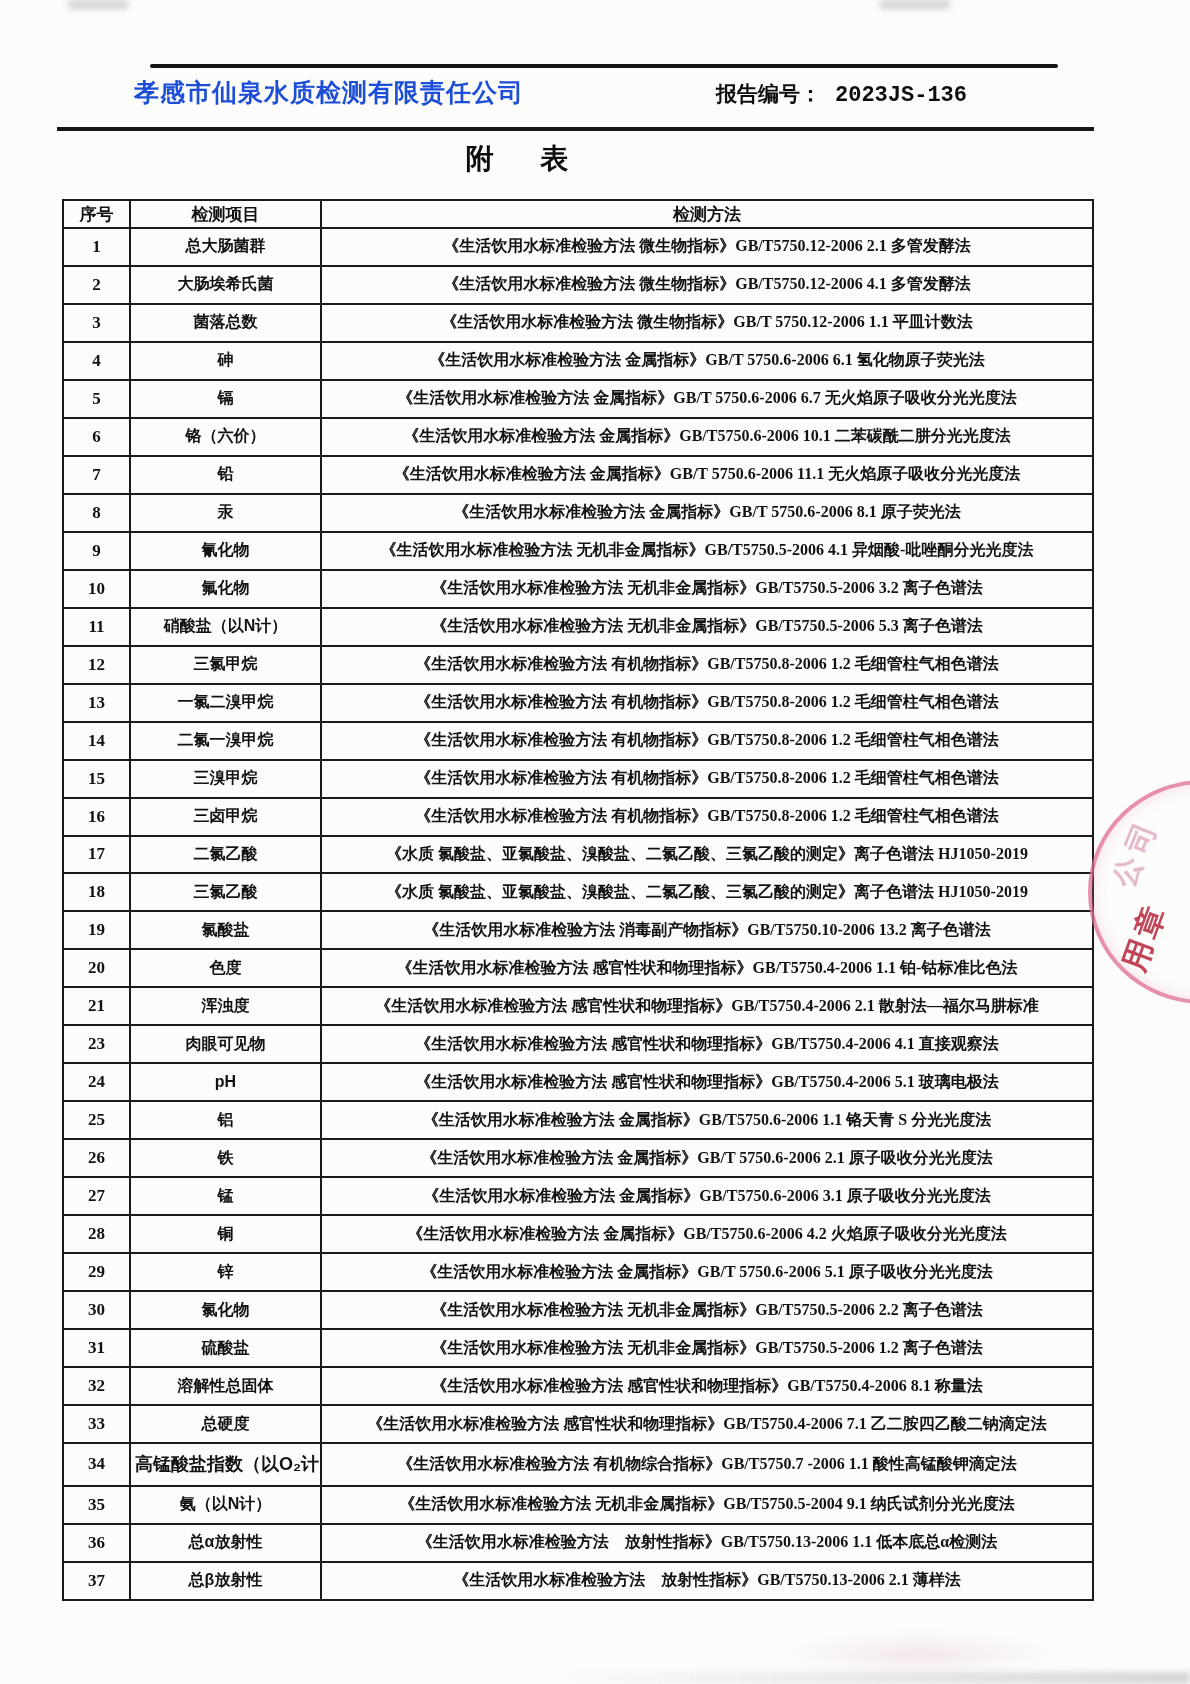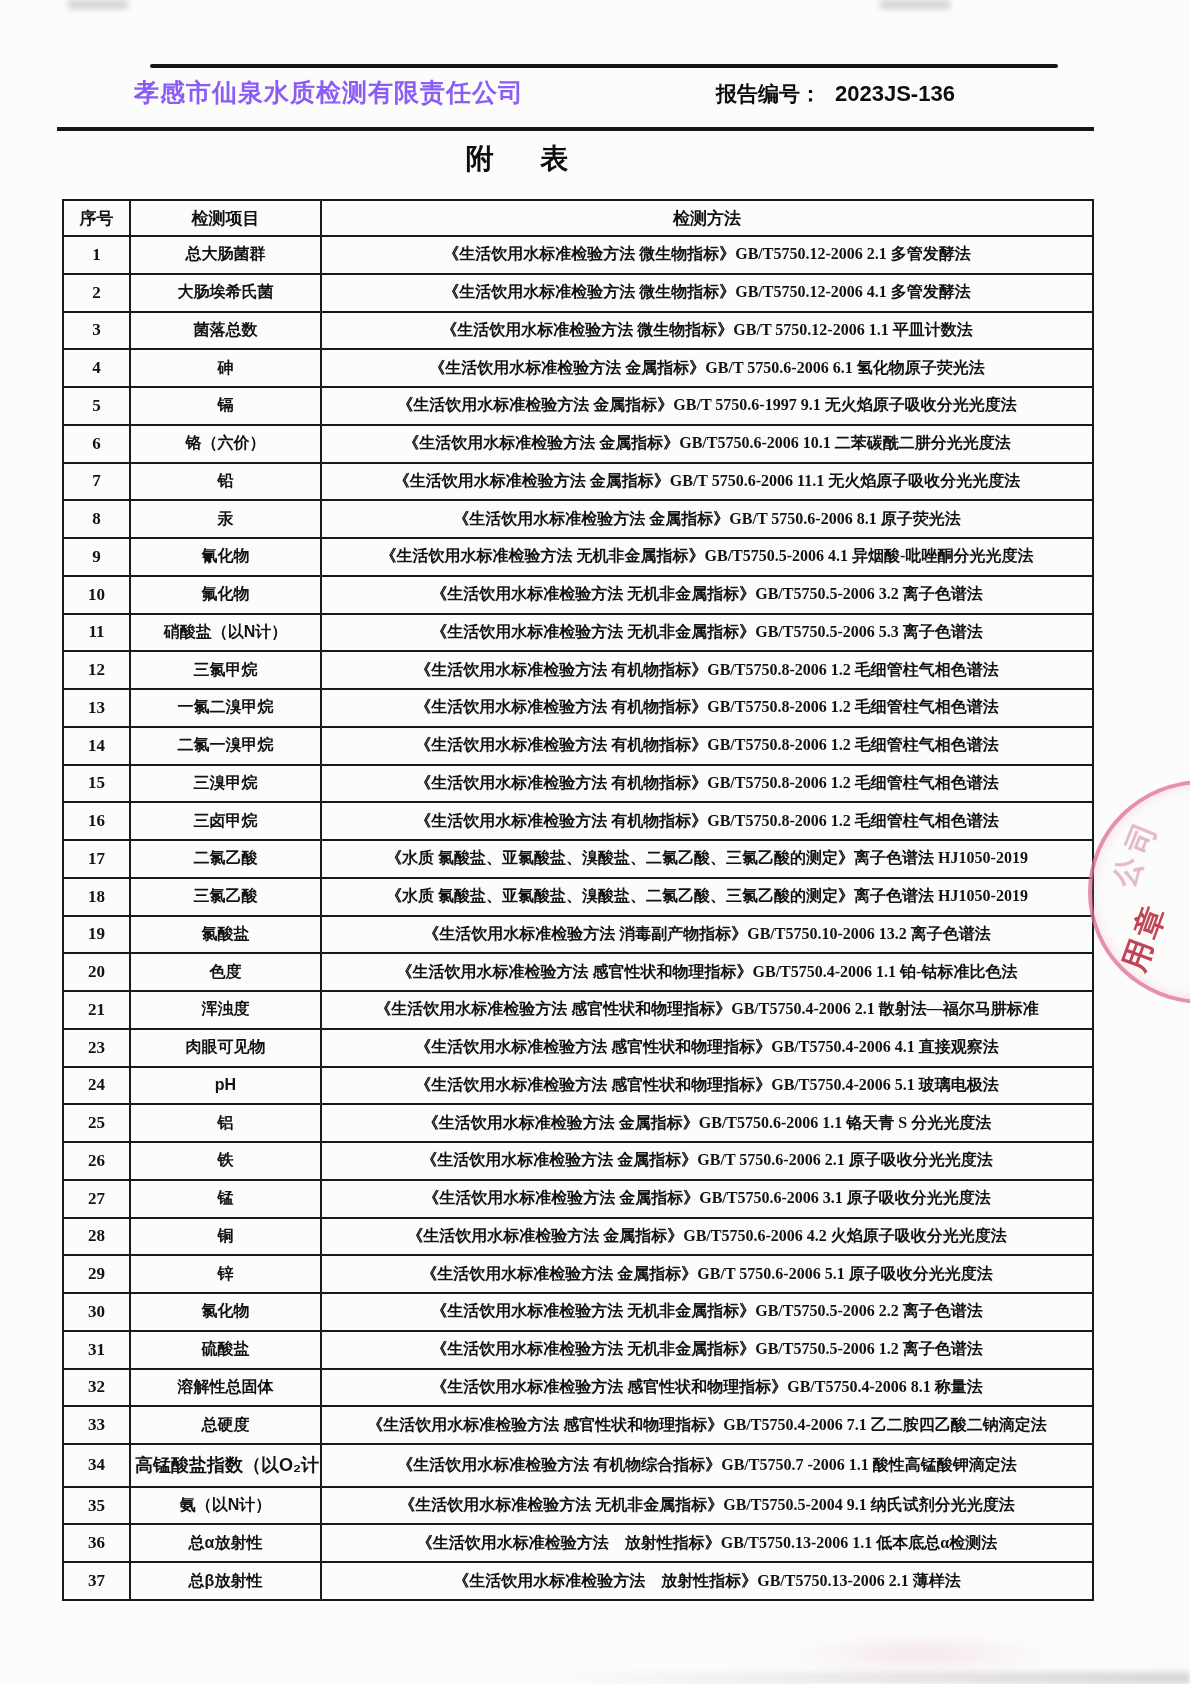--- a/index.html
+++ b/index.html
@@ -13,28 +13,28 @@
   }
   .sans{font-family:"Liberation Sans","DejaVu Sans",sans-serif;}
   .serif{font-family:"Liberation Serif","DejaVu Serif",serif;}
 
   .top-rule{
     position:absolute;left:150px;top:64px;width:908px;height:4px;
     background:#151515;border-radius:2px;
   }
   .company{
     position:absolute;left:134px;top:76px;
-    font-weight:700;font-size:25px;letter-spacing:1px;color:#8b5cf6;
+    font-weight:700;font-size:25px;letter-spacing:1px;color:#1d4ed8;
   }
   .report-line{
     position:absolute;left:716px;top:80px;
     font-weight:700;font-size:21px;color:#0d0d0d;white-space:nowrap;
   }
   .report-line .value{
-    font-family:Liberation Sans, sans-serif;
+    font-family:Liberation Mono, monospace;
     font-size:22px;margin-left:14px;
   }
   .divider{
     position:absolute;left:57px;top:127px;width:1037px;height:4px;
     background:#171717;
   }
   .page-title{
     position:absolute;left:0;top:140px;width:1034px;
     text-align:center;font-weight:700;font-size:28px;
     white-space:pre;color:#0d0d0d;
@@ -46,21 +46,21 @@
     border-collapse:collapse;table-layout:fixed;
     background:transparent;
   }
   table.appendix th, table.appendix td{
     border:2.5px solid #1a1a1a;
     padding:0 4px;
     overflow:hidden;
     text-align:center;
     vertical-align:middle;
   }
-  table.appendix thead tr{height:36px;}
+  table.appendix thead tr{height:28px;}
   th.h{
     font-family:"Liberation Sans","DejaVu Sans",sans-serif;
     font-weight:700;font-size:17px;color:#111;
   }
   td.c-no{
     font-family:"Liberation Serif","DejaVu Serif",serif;
     font-weight:700;font-size:17px;
   }
   td.c-item{
     font-family:"Liberation Sans","DejaVu Sans",sans-serif;
@@ -158,21 +158,21 @@
 
   <tr>
     <td class="c-no">4</td>
     <td class="c-item">砷</td>
     <td class="c-method">《生活饮用水标准检验方法 金属指标》GB/T 5750.6-2006 6.1 氢化物原子荧光法</td>
   </tr>
 
   <tr>
     <td class="c-no">5</td>
     <td class="c-item">镉</td>
-    <td class="c-method">《生活饮用水标准检验方法 金属指标》GB/T 5750.6-1997 9.1 无火焰原子吸收分光光度法</td>
+    <td class="c-method">《生活饮用水标准检验方法 金属指标》GB/T 5750.6-2006 6.7 无火焰原子吸收分光光度法</td>
   </tr>
 
   <tr>
     <td class="c-no">6</td>
     <td class="c-item">铬（六价）</td>
     <td class="c-method">《生活饮用水标准检验方法 金属指标》GB/T5750.6-2006 10.1 二苯碳酰二肼分光光度法</td>
   </tr>
 
   <tr>
     <td class="c-no">7</td>

